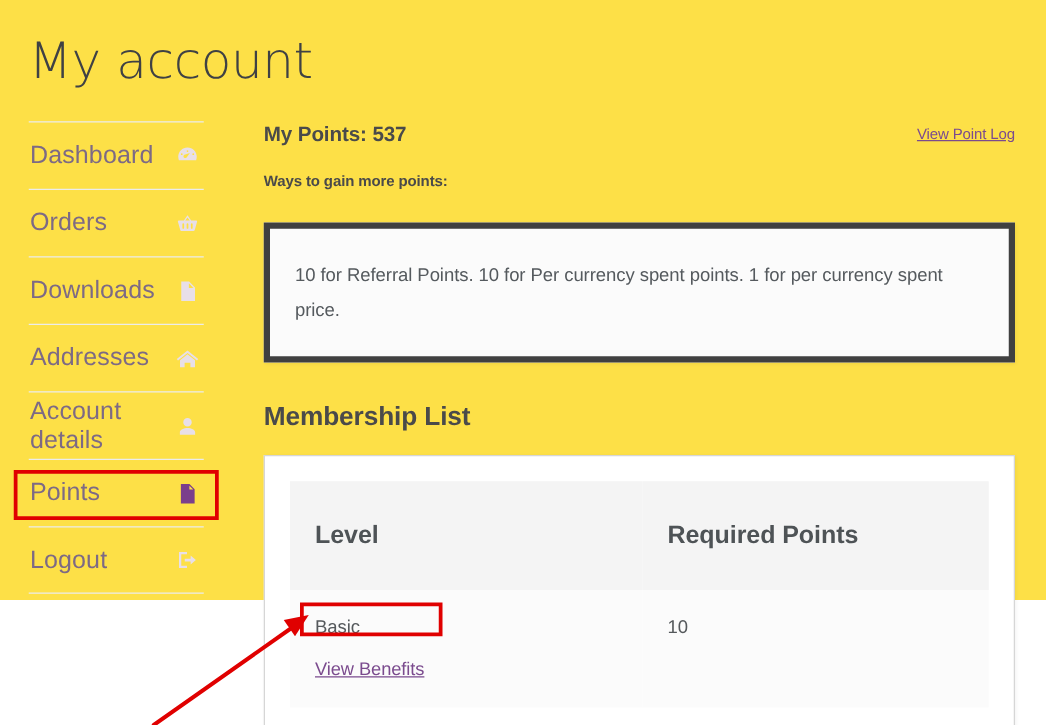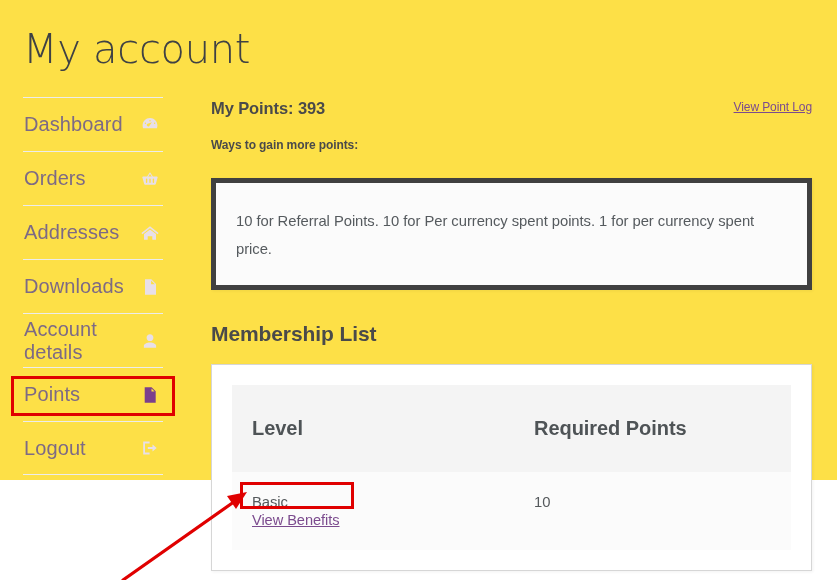--- a/index.html
+++ b/index.html
@@ -164,21 +164,21 @@
     text-align: left;
     font-size: 14.8px;
     color: #55595c;
     padding: 22px 0 22px 20px;
     vertical-align: top;
     letter-spacing: -0.05px;
   }
   table.mlist th.col-level, table.mlist td.col-level { width: 282px; }
   .benefits-link {
     display: inline-block;
-    margin-top: 2px;
+    margin-top: 18px;
     font-size: 14.6px;
     color: #7b4b8e;
     text-decoration: underline;
     cursor: pointer;
     letter-spacing: -0.05px;
   }
 
   
   #benefits-highlight {
     position: absolute;
@@ -221,33 +221,33 @@
     <div class="nav-item">
       <span class="nav-label">Orders</span>
       <span class="nav-icon">
         <svg width="20" height="20" viewBox="0 0 20 20">
             <path class="icon-muted" d="M10 3.2 7.1 7.4H3.2c-.5 0-.9.4-.9.9 0 .1 0 .2.1.3l1.8 6.4c.1.5.6.8 1.1.8h9.4c.5 0 .9-.3 1.1-.8l1.8-6.4c0-.1.1-.2.1-.3 0-.5-.4-.9-.9-.9h-3.9L10 3.2zm0 1.7 1.8 2.5H8.2L10 4.9zM6.6 9.6c.4 0 .7.3.7.7v3c0 .4-.3.7-.7.7s-.7-.3-.7-.7v-3c0-.4.3-.7.7-.7zm3.4 0c.4 0 .7.3.7.7v3c0 .4-.3.7-.7.7s-.7-.3-.7-.7v-3c0-.4.3-.7.7-.7zm3.4 0c.4 0 .7.3.7.7v3c0 .4-.3.7-.7.7s-.7-.3-.7-.7v-3c0-.4.3-.7.7-.7z"></path>
           </svg>
       </span>
     </div>
 
     <div class="nav-item">
+      <span class="nav-label">Downloads</span>
+      <span class="nav-icon">
+        <svg width="20" height="20" viewBox="0 0 20 20">
+            <path class="icon-muted" d="M5 2.2h6.3L16 6.9v10.9H5V2.2zm6.1 1.4v3.7h3.7l-3.7-3.7zM6.6 3.6h1.2v1.2H6.6V3.6zm1.2 1.2H9v1.2H7.8V4.8zM6.6 6H7.8v1.2H6.6V6zm1.2 1.2H9v1.2H7.8V7.2zM6.6 8.4H7.8v1.2H6.6V8.4zm1.2 1.2H9v1.5c0 .2.1.4.2.6l.6 1c.1.2.1.4 0 .6l-.6 1c-.1.2-.3.3-.5.3H7.3c-.2 0-.4-.1-.5-.3l-.6-1c-.1-.2-.1-.4 0-.6l.6-1c.1-.2.2-.4.2-.6V9.6z"></path>
+          </svg>
+      </span>
+    </div>
+
+    <div class="nav-item">
       <span class="nav-label">Addresses</span>
       <span class="nav-icon">
         <svg width="20" height="20" viewBox="0 0 20 20">
             <path class="icon-muted" d="M10 3.3 1.4 10.1l1 1.2L10 5.3l7.6 6 1-1.2L10 3.3zm0 3.1-6 4.7v5.6h3.7v-3.5h4.6v3.5H16v-5.6l-6-4.7z"></path>
-          </svg>
-      </span>
-    </div>
-
-    <div class="nav-item">
-      <span class="nav-label">Downloads</span>
-      <span class="nav-icon">
-        <svg width="20" height="20" viewBox="0 0 20 20">
-            <path class="icon-muted" d="M5 2.2h6.3L16 6.9v10.9H5V2.2zm6.1 1.4v3.7h3.7l-3.7-3.7zM6.6 3.6h1.2v1.2H6.6V3.6zm1.2 1.2H9v1.2H7.8V4.8zM6.6 6H7.8v1.2H6.6V6zm1.2 1.2H9v1.2H7.8V7.2zM6.6 8.4H7.8v1.2H6.6V8.4zm1.2 1.2H9v1.5c0 .2.1.4.2.6l.6 1c.1.2.1.4 0 .6l-.6 1c-.1.2-.3.3-.5.3H7.3c-.2 0-.4-.1-.5-.3l-.6-1c-.1-.2-.1-.4 0-.6l.6-1c.1-.2.2-.4.2-.6V9.6z"></path>
           </svg>
       </span>
     </div>
 
     <div class="nav-item">
       <span class="nav-label">Account details</span>
       <span class="nav-icon">
         <svg width="20" height="20" viewBox="0 0 20 20">
             <path class="icon-muted" d="M10 3.3c-1.9 0-3.4 1.5-3.4 3.4S8.1 10.1 10 10.1s3.4-1.5 3.4-3.4S11.9 3.3 10 3.3zm0 8.1c-2.9 0-6.1 1.4-6.1 3.2v2.1h12.2v-2.1c0-1.8-3.2-3.2-6.1-3.2z"></path>
           </svg>
@@ -272,21 +272,21 @@
       </span>
     </div>
 
   </nav>
 
   <div id="points-highlight"></div>
 
   <main id="main">
 
     <div id="points-row">
-      <span id="my-points">My Points: 393</span>
+      <span id="my-points">My Points: 537</span>
       <a id="view-point-log">View Point Log</a>
     </div>
 
     <div id="ways-heading">Ways to gain more points:</div>
 
     <div id="info-box">
       <div id="info-text">10 for Referral Points. 10 for Per currency spent points. 1 for per currency spent price.</div>
     </div>
 
     <div id="membership-heading">Membership List</div>

